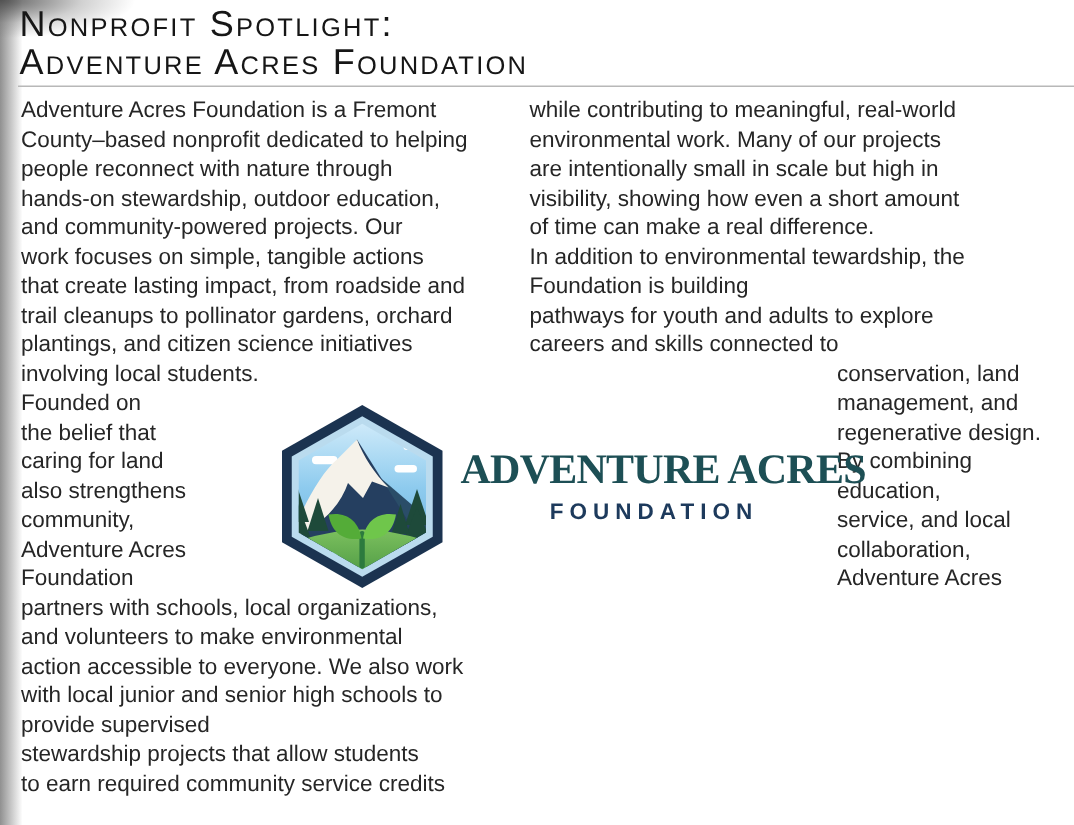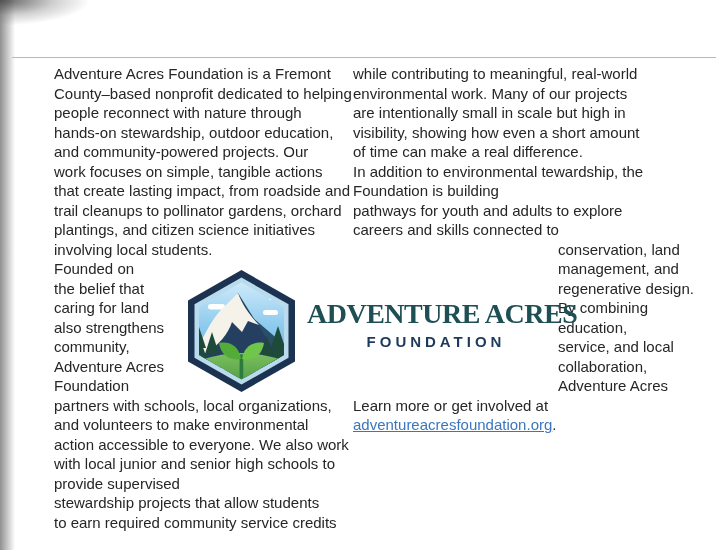--- a/index.html
+++ b/index.html
@@ -19,21 +19,21 @@
     position:absolute;left:13px;top:4px;margin:0;
     font-family:"Liberation Sans",sans-serif;
     font-variant:small-caps;font-weight:400;font-size:24px;line-height:25px;
     letter-spacing:1.5px;color:#161616;white-space:pre-line;
   }
   .divider{
     position:absolute;left:12px;top:57px;width:704px;height:0;
     border-top:1px solid #b8b8b8;
   }
   .col{position:absolute;top:64px;font-size:15px;line-height:19.5px;}
-  .col-left{left:14px;width:348px;padding-left:40px;}
+  .col-left{left:14px;width:348px;}
   .col-right{left:353px;width:346px;}
   .col p{margin:0;white-space:pre-line;}
   .mb14{margin-bottom:14px;}
   .mb19{margin-bottom:19px;}
   .mb13{margin-bottom:13px;}
   .wrap-indent{padding-left:205px;}
   .weblink{color:#3b76bc;text-decoration:underline;cursor:pointer;}
   .logo{position:absolute;left:179px;top:267px;width:390px;height:128px;}
   .badge{position:absolute;left:0;top:1px;}
   .wordmark{position:absolute;left:128px;top:31px;width:258px;text-align:center;}
@@ -47,20 +47,22 @@
   }
 </style>
 </head>
 <body>
 
 <div class="page">
 
   <div class="edge-left"></div>
   <div class="corner-shade"></div>
 
+  <h1 class="title">Nonprofit Spotlight:
+Adventure Acres Foundation</h1>
   <div class="divider"></div>
 
   <div class="col col-left">
     <p class="mb14">Adventure Acres Foundation is a Fremont
 County–based nonprofit dedicated to helping
 people reconnect with nature through
 hands-on stewardship, outdoor education,
 and community-powered projects. Our
 work focuses on simple, tangible actions
 that create lasting impact, from roadside and
@@ -94,21 +96,20 @@
 pathways for youth and adults to explore
 careers and skills connected to</p>
     <p class="wrap-indent">conservation, land
 management, and
 regenerative design.
 By combining
 education,
 service, and local
 collaboration,
 Adventure Acres</p>
-    <p><span>Learn more or get involved at</span><br><a class="weblink">adventureacresfoundation.org</a><span>.</span></p>
   </div>
 
   <div class="logo">
     <svg class="badge" width="125" height="126" viewBox="0 0 125 126">
       <defs>
         <linearGradient id="sky" x1="0" y1="0" x2="0" y2="1">
           <stop offset="0" stop-color="#d6eefb"></stop>
           <stop offset="0.45" stop-color="#8ecbee"></stop>
           <stop offset="1" stop-color="#5fa9da"></stop>
         </linearGradient>

